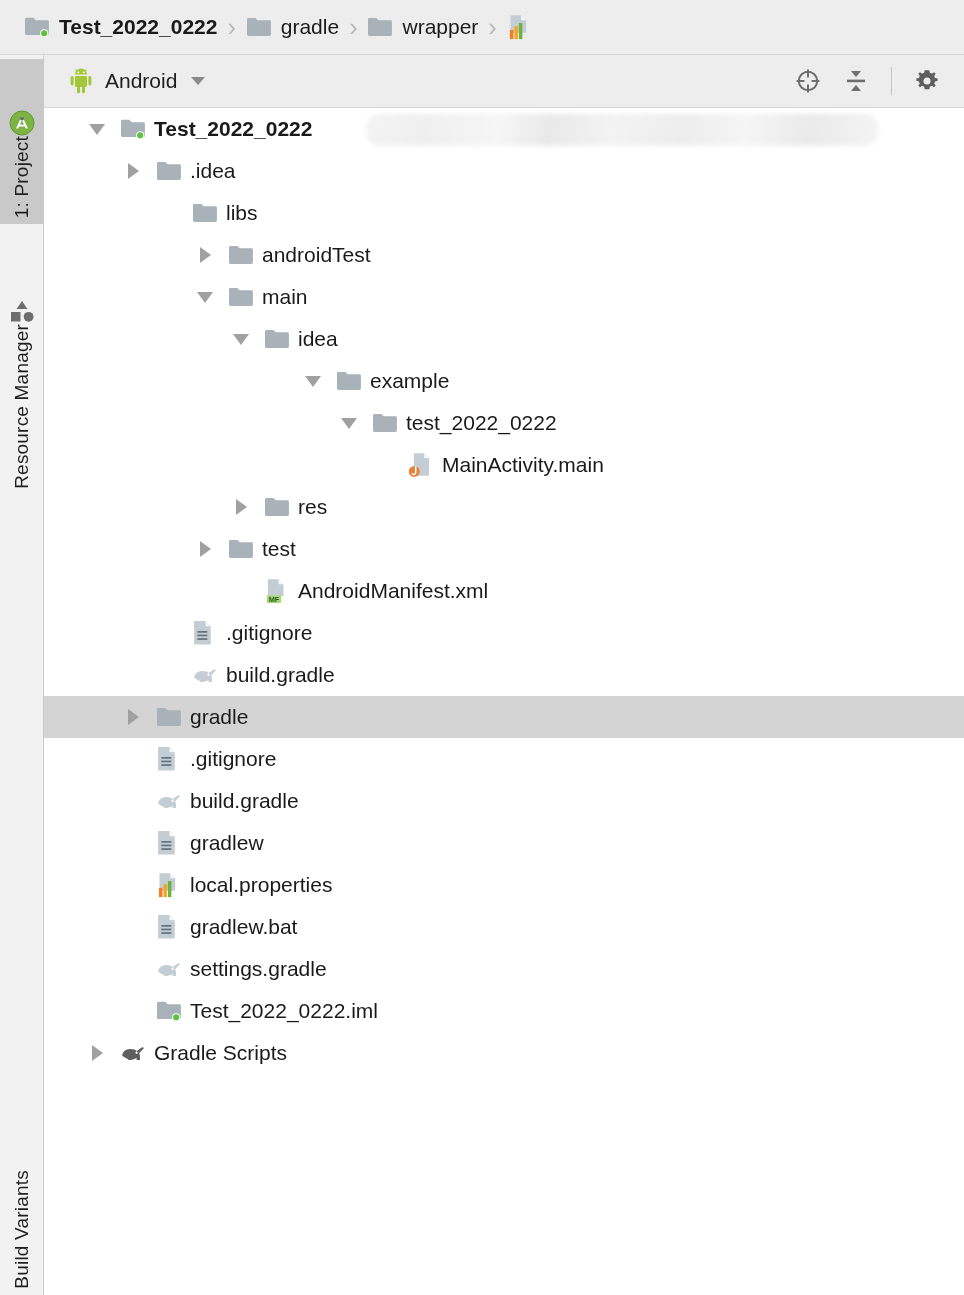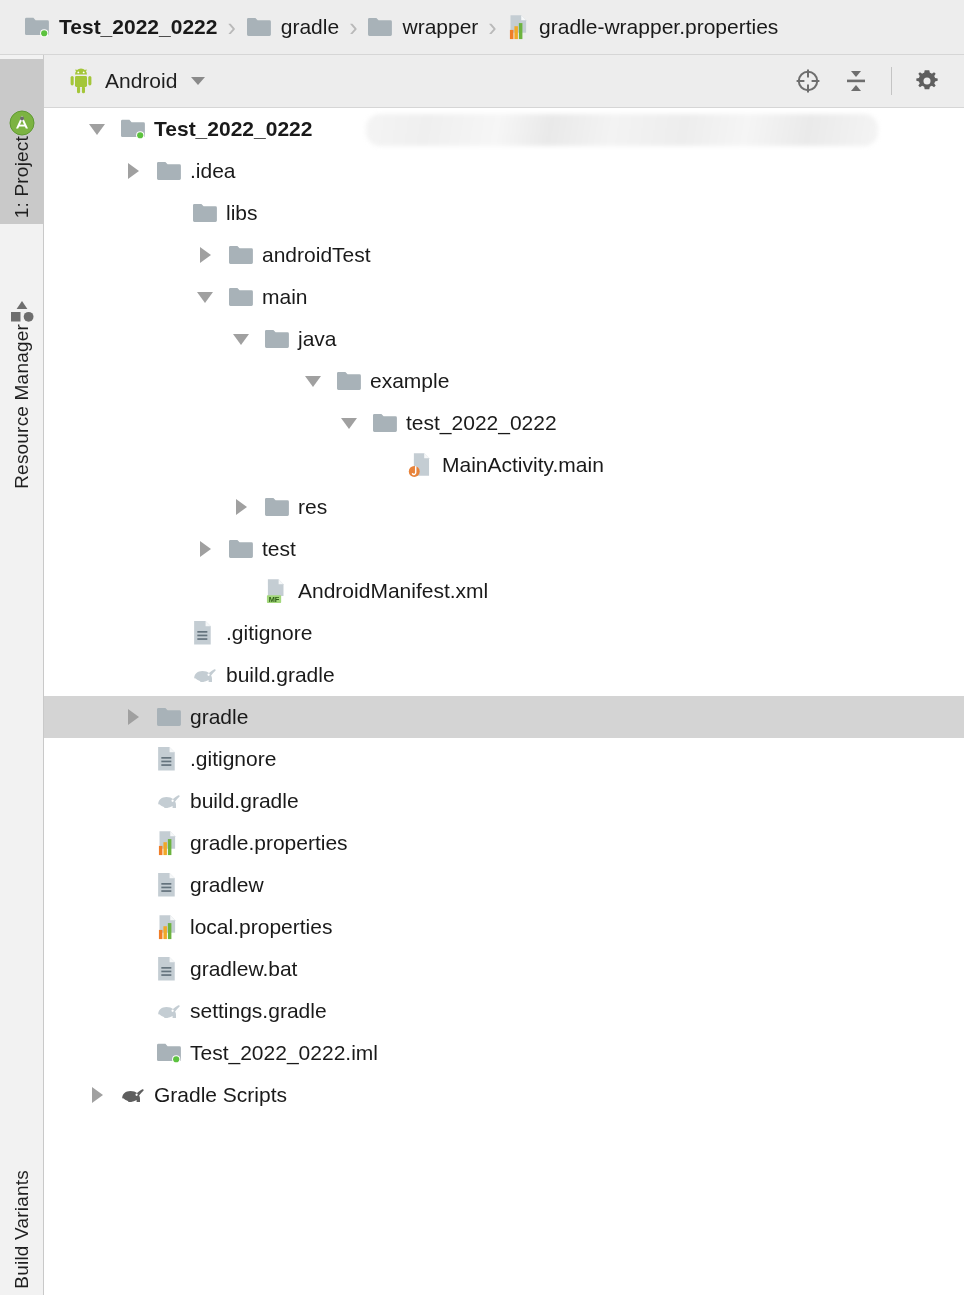--- a/index.html
+++ b/index.html
@@ -234,21 +234,20 @@
       <div class="crumb">
         <span class="ico">
           <svg width="23.400000000000002" height="26" viewBox="0 0 24 26">
         <path d="M3.6 1 h11.0 l5.0 5.0 v13.0 h-16.0 z" fill="#c4cdd3"></path>
         <path d="M14.6 1 l5.0 5.0 h-5.0 z" fill="#ffffff" opacity="0.85"></path>
         <rect x="3.0" y="16.0" width="3.6" height="9.4" fill="#f07d28"></rect>
         <rect x="7.6" y="12.2" width="3.6" height="13.2" fill="#f0a828"></rect>
         <rect x="12.2" y="9.0" width="3.6" height="16.4" fill="#6cb33f"></rect>
       </svg>
         </span>
-        <span class="crumb-label">gradle-wrapper.properties</span>
       </div>
     </div>
 
   <div class="left-rail">
 
     <div class="rail-tab active" id="rail-project">
       <span class="rail-text">1: Project</span>
       <span class="ico rail-icon">
         <svg width="26" height="26" viewBox="0 0 26 26">
           <circle cx="13" cy="13" r="12" fill="#7cb342"></circle>
@@ -387,21 +386,21 @@
       </div>
       <div class="row">
         <span class="row-arrow" style="left:186px">
                <span class="tri-down"></span>
         </span>
         <span class="row-icon" style="left:220px">
           <svg width="26" height="21.32" viewBox="0 0 26 21">
         <path d="M1 3.2 a1.4 1.4 0 0 1 1.4-1.4 h7.0 l2.2 2.4 h11.9 a1.4 1.4 0 0 1 1.4 1.4 v12.8 a1.4 1.4 0 0 1 -1.4 1.4 h-21.1 a1.4 1.4 0 0 1 -1.4-1.4 z" fill="#a8b2b8"></path>
       </svg>
         </span>
-        <span class="row-label" style="left:254px">java</span>
+        <span class="row-label" style="left:254px">idea</span>
       </div>
       <div class="row">
         <span class="row-arrow" style="left:258px">
                <span class="tri-down"></span>
         </span>
         <span class="row-icon" style="left:292px">
           <svg width="26" height="21.32" viewBox="0 0 26 21">
         <path d="M1 3.2 a1.4 1.4 0 0 1 1.4-1.4 h7.0 l2.2 2.4 h11.9 a1.4 1.4 0 0 1 1.4 1.4 v12.8 a1.4 1.4 0 0 1 -1.4 1.4 h-21.1 a1.4 1.4 0 0 1 -1.4-1.4 z" fill="#a8b2b8"></path>
       </svg>
         </span>
@@ -510,64 +509,52 @@
         <span class="row-icon" style="left:112px">
           <svg width="28.6" height="20.28" viewBox="0 0 28 20">
         <path d="M2.2 13.0 c0-4.4 3.6-7.2 8.2-7.2 c3.0 0 5.2 0.9 6.6 2.0 c1.6-1.2 3.4-2.6 5.3-3.6 c1.0-0.5 1.9 0.7 1.1 1.5 c-1.4 1.4-3.1 3.1-4.3 4.6 c0.6 1.0 0.9 2.0 0.9 3.2 l0 3.4 l-3.4 0 l0-2.0 c-1.3 0.9-3.0 1.5-4.9 1.6 l0 0.4 l-3.4 0 l0-0.9 c-2.0-0.6-3.6-1.5-4.6-2.6 z" fill="#c4cdd3"></path>
         <circle cx="16.6" cy="9.6" r="1.15" fill="#ffffff"></circle>
       </svg>
         </span>
         <span class="row-label" style="left:146px">build.gradle</span>
       </div>
       <div class="row">
         <span class="row-icon" style="left:112px">
+          <svg width="20.28" height="26" viewBox="0 0 20 26">
+        <path d="M2 1 h11.4 l5.2 5.2 v18.4 h-16.6 z" fill="#c4cdd3"></path>
+        <path d="M13.4 1 l5.2 5.2 h-5.2 z" fill="#ffffff" opacity="0.85"></path>
+        <rect x="5.2" y="11.0" width="10" height="1.7" fill="#64737d"></rect>
+        <rect x="5.2" y="14.6" width="10" height="1.7" fill="#64737d"></rect>
+        <rect x="5.2" y="18.2" width="10" height="1.7" fill="#64737d"></rect>
+      </svg>
+        </span>
+        <span class="row-label" style="left:146px">gradlew</span>
+      </div>
+      <div class="row">
+        <span class="row-icon" style="left:112px">
           <svg width="23.400000000000002" height="26" viewBox="0 0 24 26">
         <path d="M3.6 1 h11.0 l5.0 5.0 v13.0 h-16.0 z" fill="#c4cdd3"></path>
         <path d="M14.6 1 l5.0 5.0 h-5.0 z" fill="#ffffff" opacity="0.85"></path>
         <rect x="3.0" y="16.0" width="3.6" height="9.4" fill="#f07d28"></rect>
         <rect x="7.6" y="12.2" width="3.6" height="13.2" fill="#f0a828"></rect>
         <rect x="12.2" y="9.0" width="3.6" height="16.4" fill="#6cb33f"></rect>
       </svg>
         </span>
-        <span class="row-label" style="left:146px">gradle.properties</span>
+        <span class="row-label" style="left:146px">local.properties</span>
       </div>
       <div class="row">
         <span class="row-icon" style="left:112px">
           <svg width="20.28" height="26" viewBox="0 0 20 26">
         <path d="M2 1 h11.4 l5.2 5.2 v18.4 h-16.6 z" fill="#c4cdd3"></path>
         <path d="M13.4 1 l5.2 5.2 h-5.2 z" fill="#ffffff" opacity="0.85"></path>
         <rect x="5.2" y="11.0" width="10" height="1.7" fill="#64737d"></rect>
         <rect x="5.2" y="14.6" width="10" height="1.7" fill="#64737d"></rect>
         <rect x="5.2" y="18.2" width="10" height="1.7" fill="#64737d"></rect>
       </svg>
         </span>
-        <span class="row-label" style="left:146px">gradlew</span>
-      </div>
-      <div class="row">
-        <span class="row-icon" style="left:112px">
-          <svg width="23.400000000000002" height="26" viewBox="0 0 24 26">
-        <path d="M3.6 1 h11.0 l5.0 5.0 v13.0 h-16.0 z" fill="#c4cdd3"></path>
-        <path d="M14.6 1 l5.0 5.0 h-5.0 z" fill="#ffffff" opacity="0.85"></path>
-        <rect x="3.0" y="16.0" width="3.6" height="9.4" fill="#f07d28"></rect>
-        <rect x="7.6" y="12.2" width="3.6" height="13.2" fill="#f0a828"></rect>
-        <rect x="12.2" y="9.0" width="3.6" height="16.4" fill="#6cb33f"></rect>
-      </svg>
-        </span>
-        <span class="row-label" style="left:146px">local.properties</span>
-      </div>
-      <div class="row">
-        <span class="row-icon" style="left:112px">
-          <svg width="20.28" height="26" viewBox="0 0 20 26">
-        <path d="M2 1 h11.4 l5.2 5.2 v18.4 h-16.6 z" fill="#c4cdd3"></path>
-        <path d="M13.4 1 l5.2 5.2 h-5.2 z" fill="#ffffff" opacity="0.85"></path>
-        <rect x="5.2" y="11.0" width="10" height="1.7" fill="#64737d"></rect>
-        <rect x="5.2" y="14.6" width="10" height="1.7" fill="#64737d"></rect>
-        <rect x="5.2" y="18.2" width="10" height="1.7" fill="#64737d"></rect>
-      </svg>
-        </span>
         <span class="row-label" style="left:146px">gradlew.bat</span>
       </div>
       <div class="row">
         <span class="row-icon" style="left:112px">
           <svg width="28.6" height="20.28" viewBox="0 0 28 20">
         <path d="M2.2 13.0 c0-4.4 3.6-7.2 8.2-7.2 c3.0 0 5.2 0.9 6.6 2.0 c1.6-1.2 3.4-2.6 5.3-3.6 c1.0-0.5 1.9 0.7 1.1 1.5 c-1.4 1.4-3.1 3.1-4.3 4.6 c0.6 1.0 0.9 2.0 0.9 3.2 l0 3.4 l-3.4 0 l0-2.0 c-1.3 0.9-3.0 1.5-4.9 1.6 l0 0.4 l-3.4 0 l0-0.9 c-2.0-0.6-3.6-1.5-4.6-2.6 z" fill="#c4cdd3"></path>
         <circle cx="16.6" cy="9.6" r="1.15" fill="#ffffff"></circle>
       </svg>
         </span>
         <span class="row-label" style="left:146px">settings.gradle</span>

